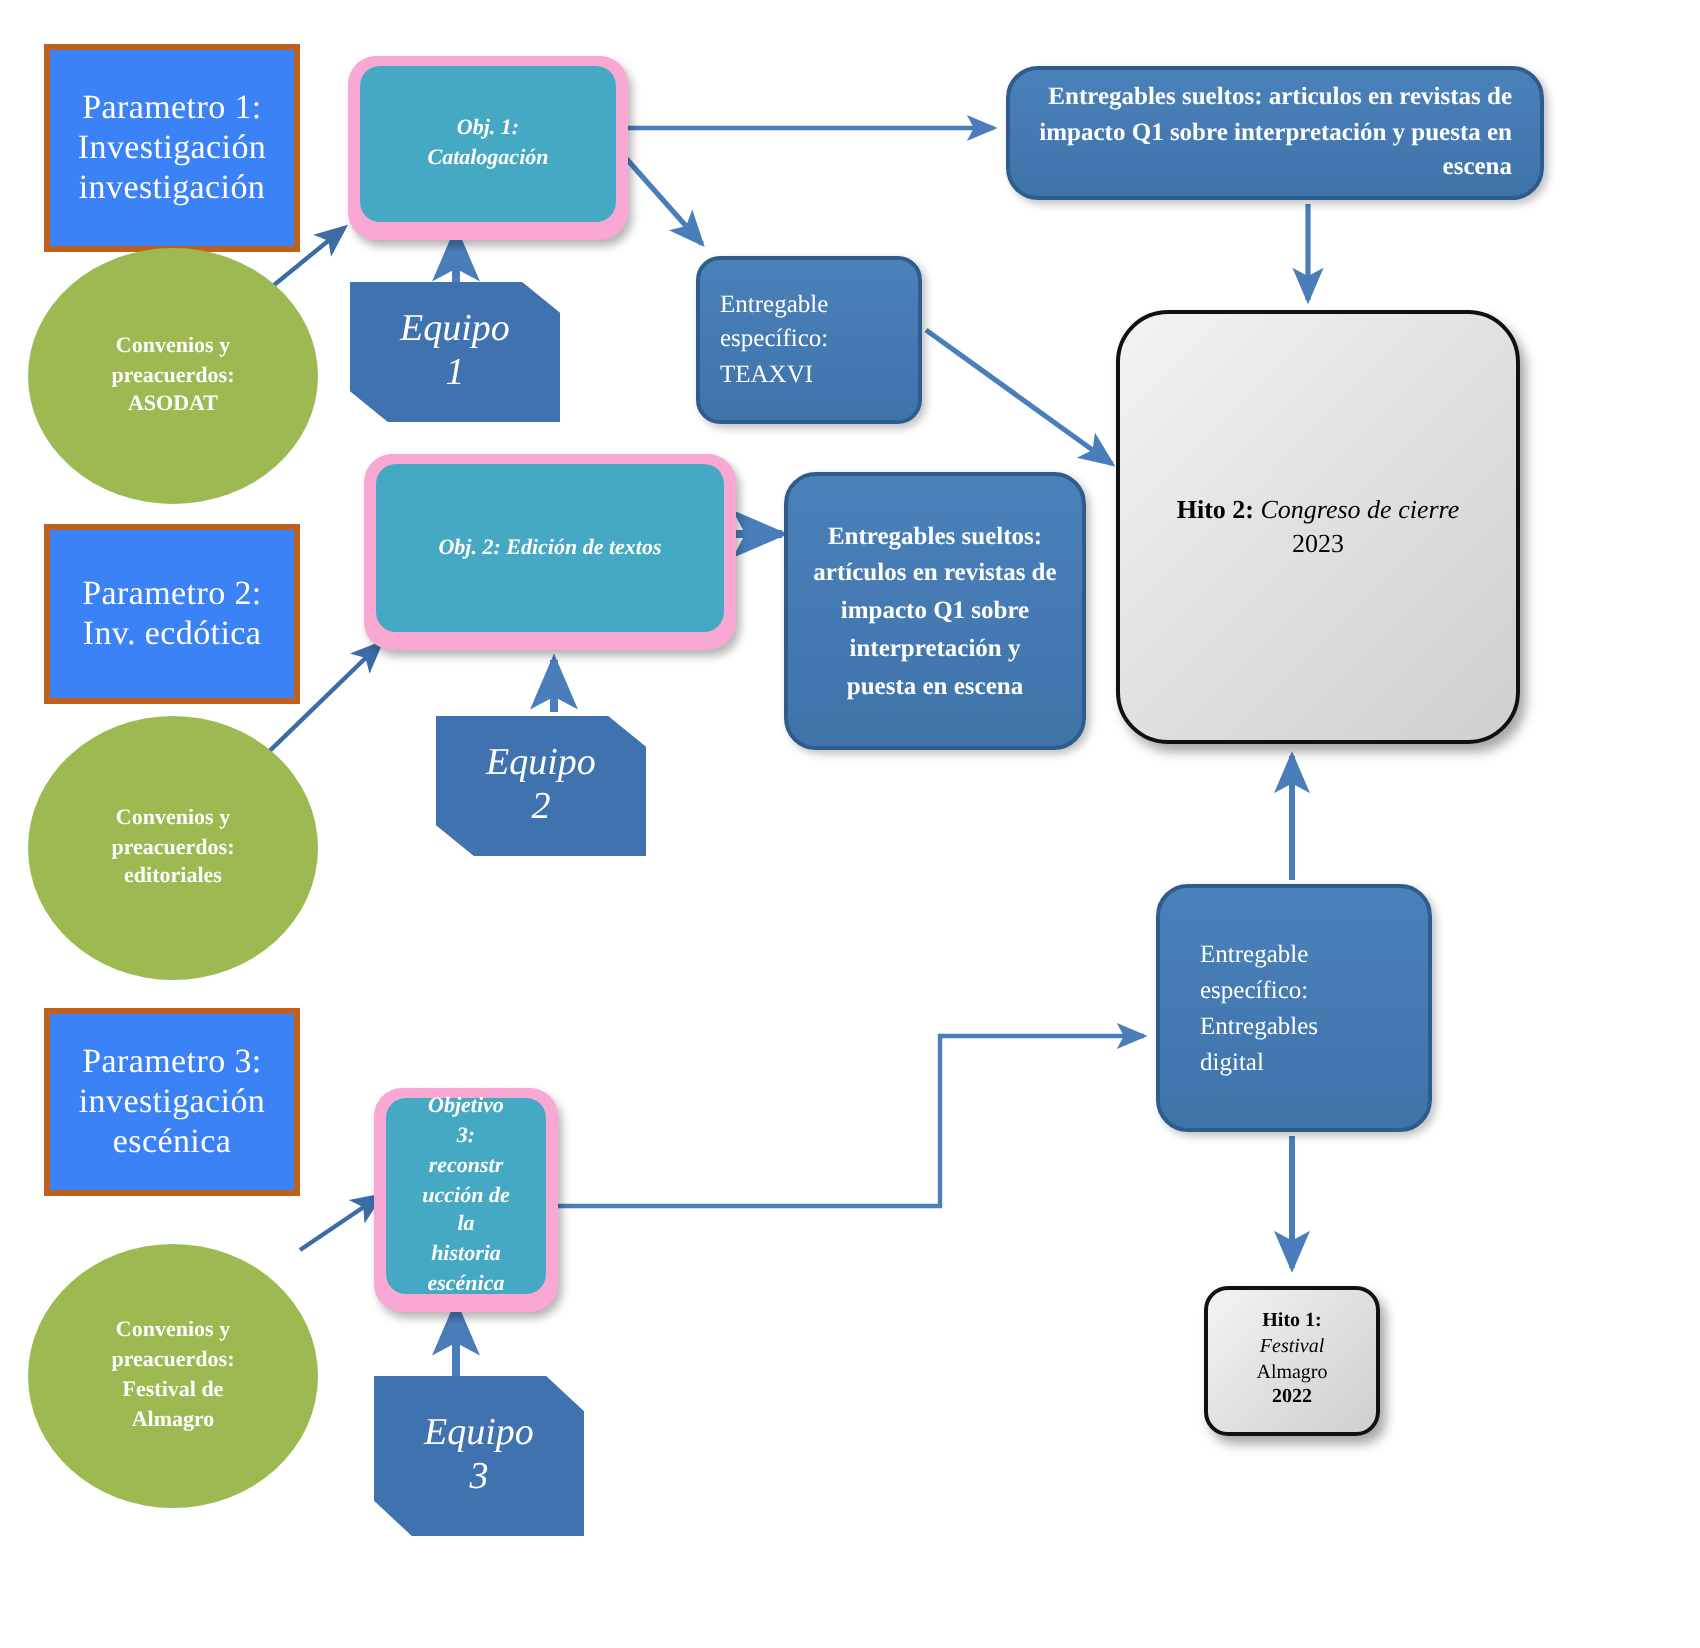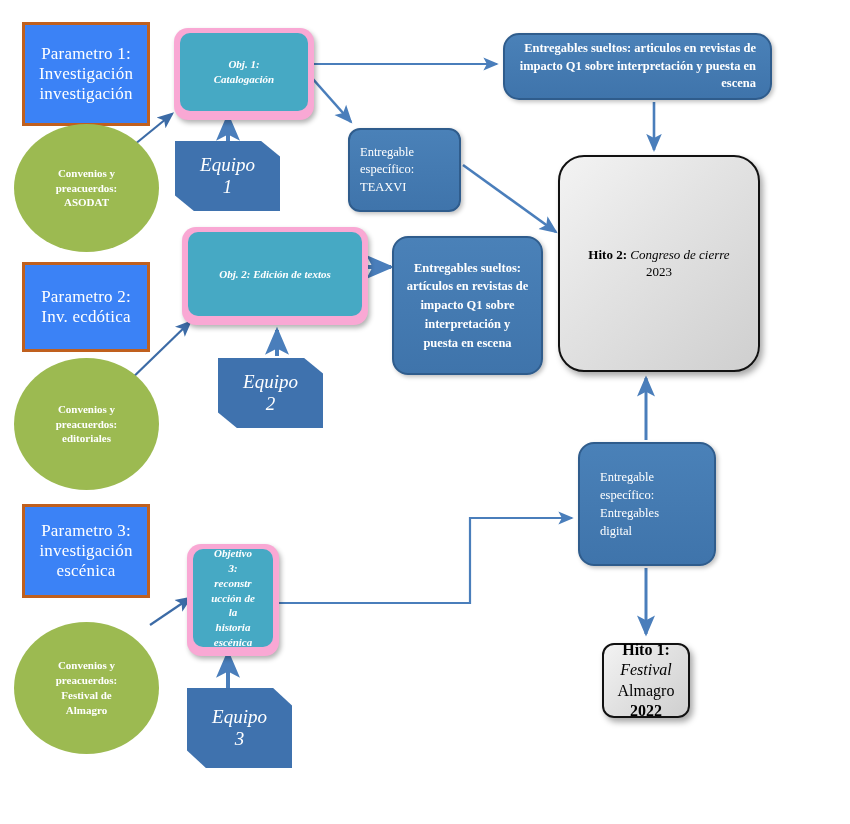--- a/index.html
+++ b/index.html
@@ -74,21 +74,21 @@
   }
 
   
   .hito{
     background:linear-gradient(135deg,#f3f3f3 0%,#e2e2e2 45%,#cfcfcf 100%);
     border:2px solid #111111;
     color:#000000;
     box-shadow:3px 4px 6px rgba(0,0,0,.35);
   }
   .hito.big{border-radius:26px;font-size:13px;line-height:1.3;}
-  .hito.small{border-radius:12px;font-size:16px;line-height:1.28;font-weight:bold;}
+  .hito.small{border-radius:12px;font-size:10px;line-height:1.28;font-weight:bold;}
   .b{font-weight:bold;}
   .i{font-style:italic;}
   .n{font-weight:normal;}
 </style>
 </head>
 <body>
 
 <div id="canvas">
 
   <svg id="svg-layer" viewBox="0 0 850 824">

